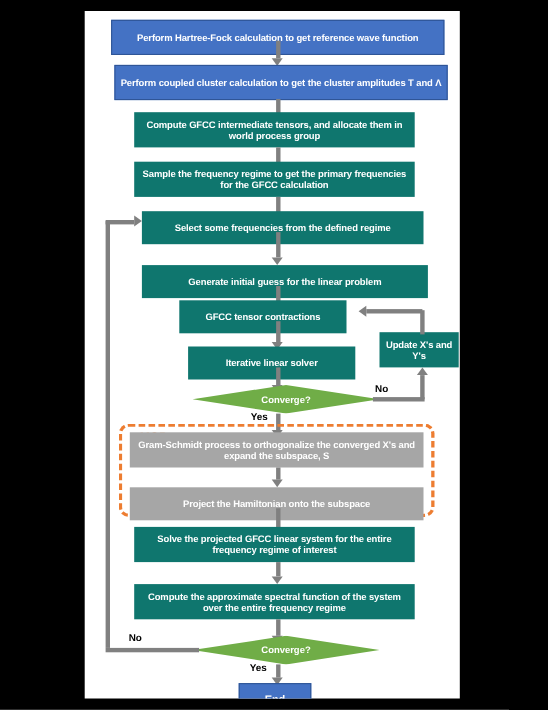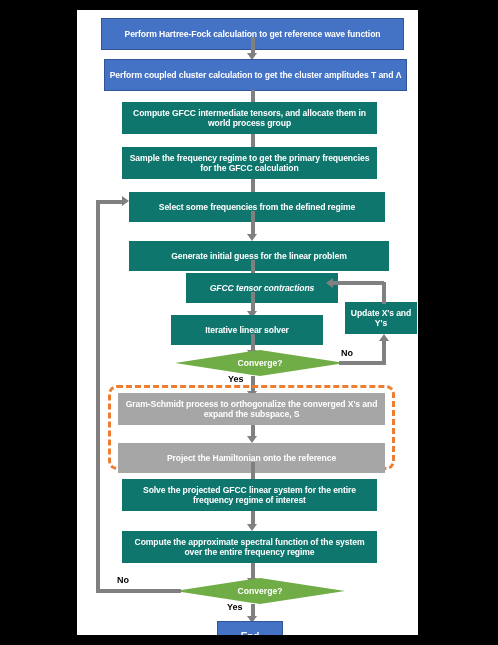--- a/index.html
+++ b/index.html
@@ -124,21 +124,21 @@
     <div class="tri-down" style="left:170px; top:224px;"></div>
 
     <div class="arrow vline" style="left:19px; top:191px; height:388px;"></div>
     <div class="arrow hline" style="left:19px; top:189.5px; width:26px;"></div>
     <div class="tri-right" style="left:45px; top:186px;"></div>
 
     <div class="node green" style="left:52px; top:231px; width:260px; height:19px;">Generate initial guess for the linear problem</div>
     <div class="arrow vline" style="left:173.5px; top:250px; height:16px;"></div>
     <div class="tri-down" style="left:170px; top:266px;"></div>
 
-    <div class="node green" style="left:109px; top:263px; width:152px; height:20px;font-style:italic;">GFCC tensor contractions</div>
+    <div class="node green" style="left:86px; top:263px; width:152px; height:20px;">GFCC tensor contractions</div>
     <div class="arrow vline" style="left:173.5px; top:282px; height:19px;"></div>
     <div class="tri-down" style="left:170px; top:301px;"></div>
 
     <div class="node green" style="left:94px; top:305px; width:152px; height:19px;">Iterative linear solver</div>
     <div class="arrow vline" style="left:173.5px; top:324px; height:16px;"></div>
     <div class="tri-down" style="left:170px; top:340px;"></div>
 
     <div class="diamond-wrap" style="left:98px; top:340px; width:170px; height:26px;">
       <svg width="170" height="26" viewBox="0 0 170 26">
         <polygon points="85,0 170,13 85,26 0,13" fill="#70ad47"></polygon>
@@ -160,21 +160,21 @@
     <div class="arrow vline" style="left:173.5px; top:366px; height:15px;"></div>
     <div class="tri-down" style="left:170px; top:381px;"></div>
 
     <div class="mor-box" style="left:31px; top:375px; width:287px; height:85px;"></div>
     <div class="mor-label" style="left:50px; top:382px;">MOR</div>
 
     <div class="node gray" style="left:41px; top:383px; width:267px; height:32px;">Gram-Schmidt process to orthogonalize the converged X's and expand the subspace, S</div>
     <div class="arrow vline" style="left:173.5px; top:415px; height:11px;"></div>
     <div class="tri-down" style="left:170px; top:426px;"></div>
 
-    <div class="node gray" style="left:41px; top:433px; width:267px; height:19px;">Project the Hamiltonian onto the reference</div>
+    <div class="node gray" style="left:41px; top:433px; width:267px; height:19px;">Project the Hamiltonian onto the subspace</div>
     <div class="arrow vline" style="left:173.5px; top:452px; height:20px;"></div>
     <div class="tri-down" style="left:170px; top:472px;"></div>
 
     <div class="node green" style="left:45px; top:469px; width:255px; height:32px;">Solve the projected GFCC linear system for the entire frequency regime of interest</div>
     <div class="arrow vline" style="left:173.5px; top:501px; height:13px;"></div>
     <div class="tri-down" style="left:170px; top:514px;"></div>
 
     <div class="node green" style="left:45px; top:521px; width:255px; height:32px;">Compute the approximate spectral function of the system over the entire frequency regime</div>
     <div class="arrow vline" style="left:173.5px; top:553px; height:15px;"></div>
     <div class="tri-down" style="left:170px; top:568px;"></div>

